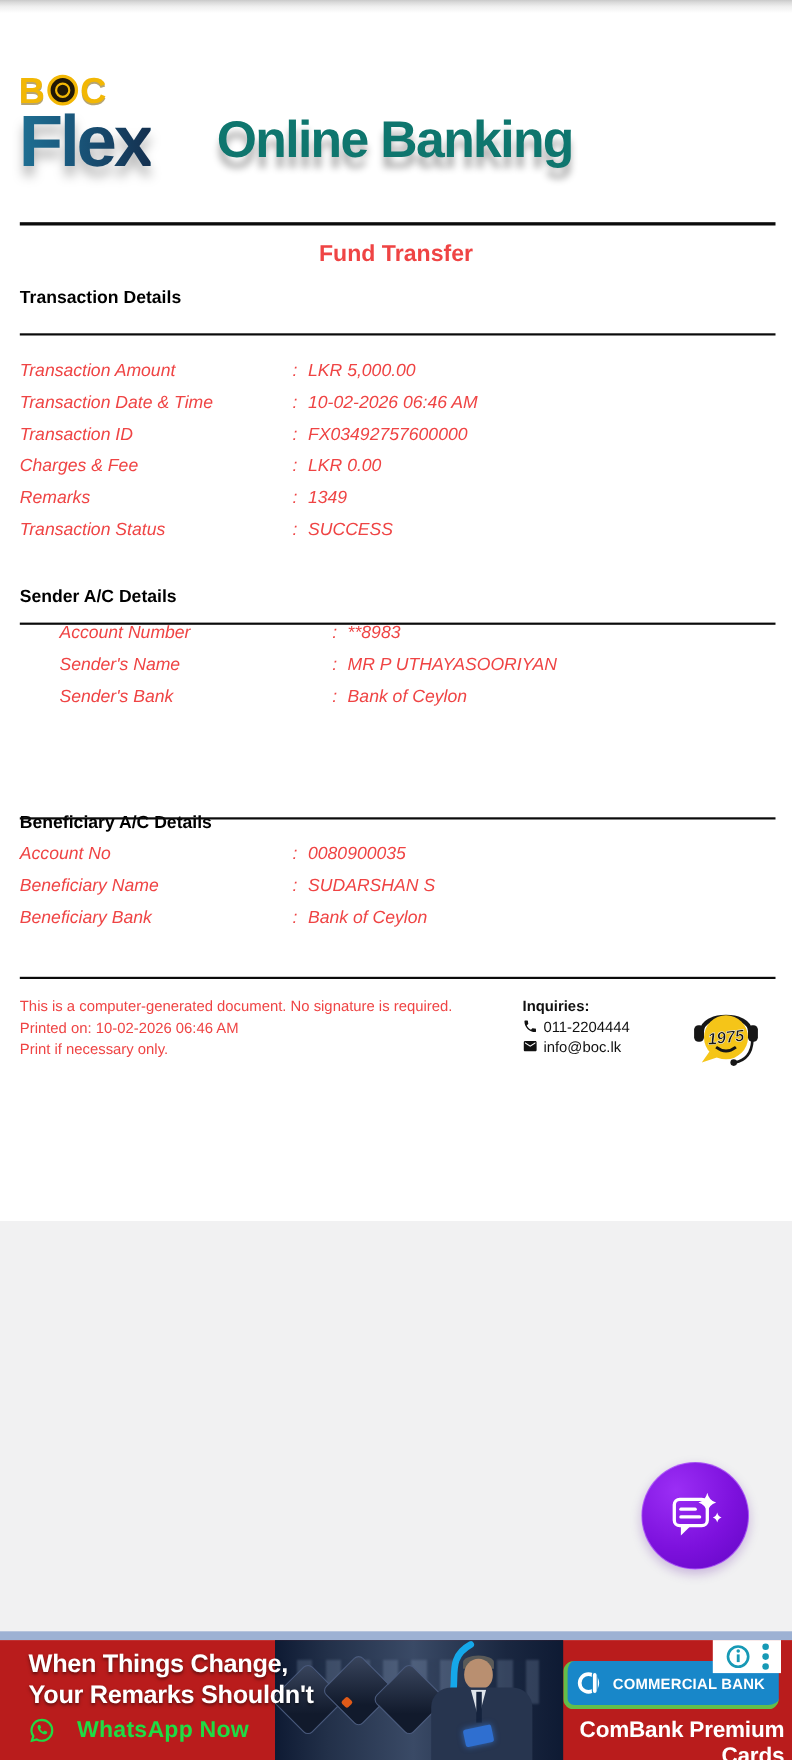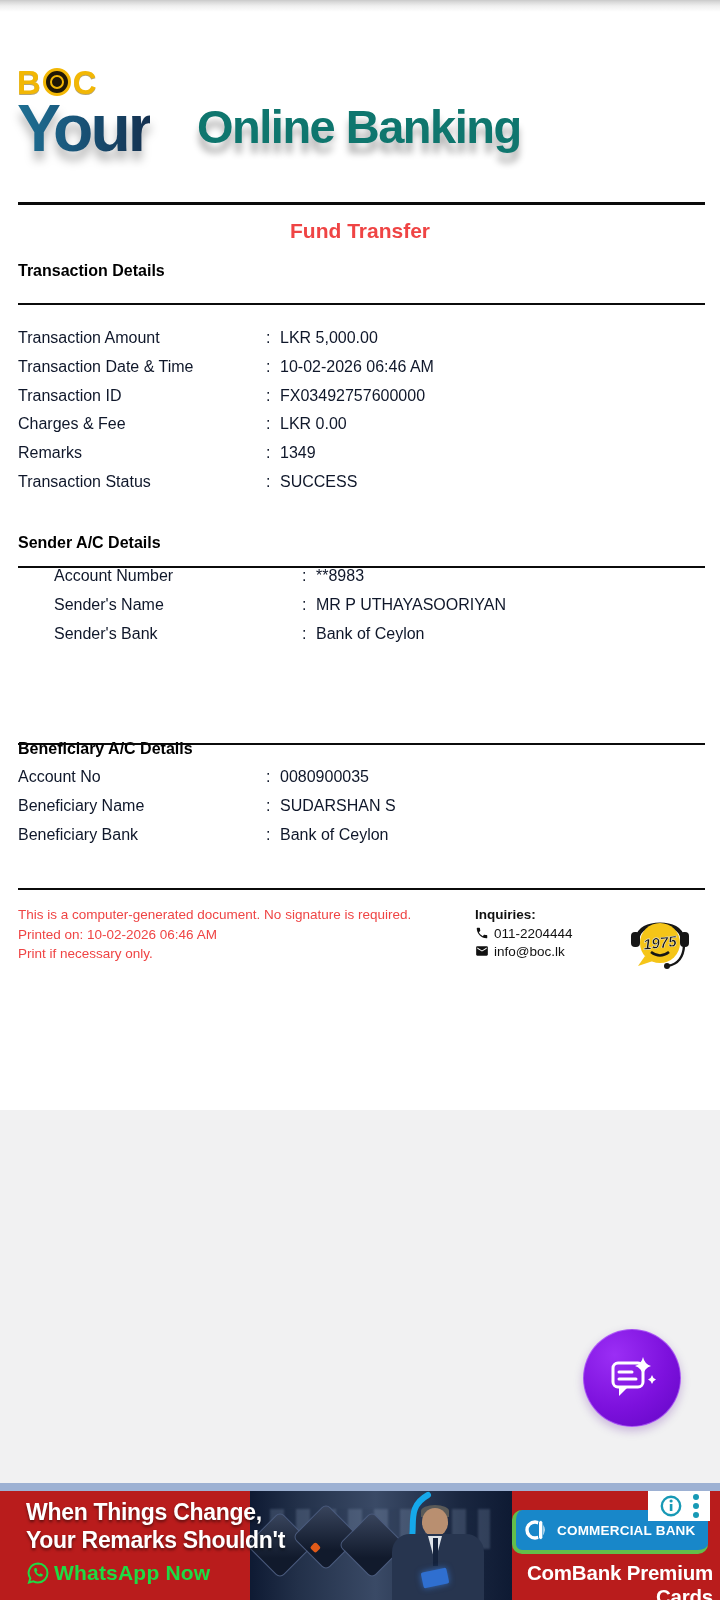--- a/index.html
+++ b/index.html
@@ -31,21 +31,21 @@
   
   .rule{position:absolute;left:18px;width:687px;height:2px;background:#0b0b0b;}
 
   .doc-title{position:absolute;top:219px;left:0;width:720px;text-align:center;
              font-size:21px;font-weight:bold;color:#ef4444;}
 
   .sec-heading{position:absolute;left:18px;font-size:16px;font-weight:bold;color:#000;}
 
   .rows{position:absolute;left:18px;width:687px;}
   .kv-row{display:grid;grid-template-columns:248px 14px 1fr;align-items:center;height:28.7px;
-          font-size:16px;color:#0f172a;}
+          font-size:16px;color:#ef4444;font-style:italic;}
   .kv-row .colon{text-align:left;}
 
   
   .foot-notes{position:absolute;left:18px;top:905px;font-size:13.5px;line-height:19.5px;color:#ef4444;}
   .inquiries{position:absolute;left:475px;top:907px;font-size:13.5px;color:#111;}
   .inq-head{font-weight:bold;margin-bottom:2px;}
   .inq-row{display:flex;align-items:center;gap:5px;height:18px;}
   .inq-row svg{flex:0 0 auto;}
   .badge-1975{position:absolute;left:628px;top:906px;width:64px;height:64px;}
 
@@ -57,21 +57,21 @@
        background:radial-gradient(circle at 32% 26%, #9b2ef5 0%, #7d11dd 55%, #6206c4 100%);
        border:1px solid rgba(190,120,255,.65);
        box-shadow:0 4px 10px rgba(80,0,150,.25);display:flex;align-items:center;justify-content:center;}
 
   
   .ad-divider{position:absolute;left:0;top:1483px;width:720px;height:8px;background:#9db1d3;}
   .ad{position:absolute;left:0;top:1491px;width:720px;height:109px;background:#b91c1c;overflow:hidden;cursor:pointer;}
   .ad-left{position:absolute;left:26px;top:7px;}
   .ad-h{font-size:23px;font-weight:bold;color:#fff;line-height:28px;letter-spacing:-.3px;
         text-shadow:0 2px 3px rgba(0,0,0,.5);}
-  .ad-cta{display:flex;align-items:center;gap:4px;margin-top:7px;}
+  .ad-cta{display:flex;align-items:center;gap:20px;margin-top:7px;}
   .ad-cta-label{font-size:21px;font-weight:bold;color:#1fdb44;letter-spacing:.2px;}
 
   .ad-middle{position:absolute;left:250px;top:0;width:262px;height:109px;
      background:linear-gradient(90deg,#0e1a33 0%,#223049 18%,#3a4a66 48%,#1a2740 80%,#0e1a33 100%);}
   .city{position:absolute;left:20px;top:18px;width:220px;height:40px;opacity:.5;
      background:repeating-linear-gradient(90deg,rgba(140,160,190,.5) 0 14px,rgba(30,44,70,.2) 14px 26px);
      filter:blur(1px);}
   .card-d{position:absolute;width:46px;height:46px;transform:rotate(45deg);border-radius:6px;
      background:linear-gradient(135deg,#3a465e 0%,#111a2c 70%);border:1px solid #4a5a7c;}
   .card-dot{position:absolute;width:8px;height:8px;background:#e05a18;border-radius:2px;}
@@ -104,21 +104,21 @@
 <div class="screen">
 
   <div class="top-chrome"></div>
 
   <div class="logo">
     <div class="boc-row">
       <span class="boc-letter">B</span>
       <span class="boc-emblem"></span>
       <span class="boc-letter">C</span>
     </div>
-    <div class="flex-word">Your</div>
+    <div class="flex-word">Flex</div>
   </div>
   <div class="product-name">Online Banking</div>
 
   <div class="rule" style="top:202px;height:3px;"></div>
 
   <div class="doc-title">Fund Transfer</div>
 
   <div class="sec-heading" style="top:262px;">Transaction Details</div>
   <div class="rule" style="top:303px;"></div>
   <div class="rows" style="top:324px;">

